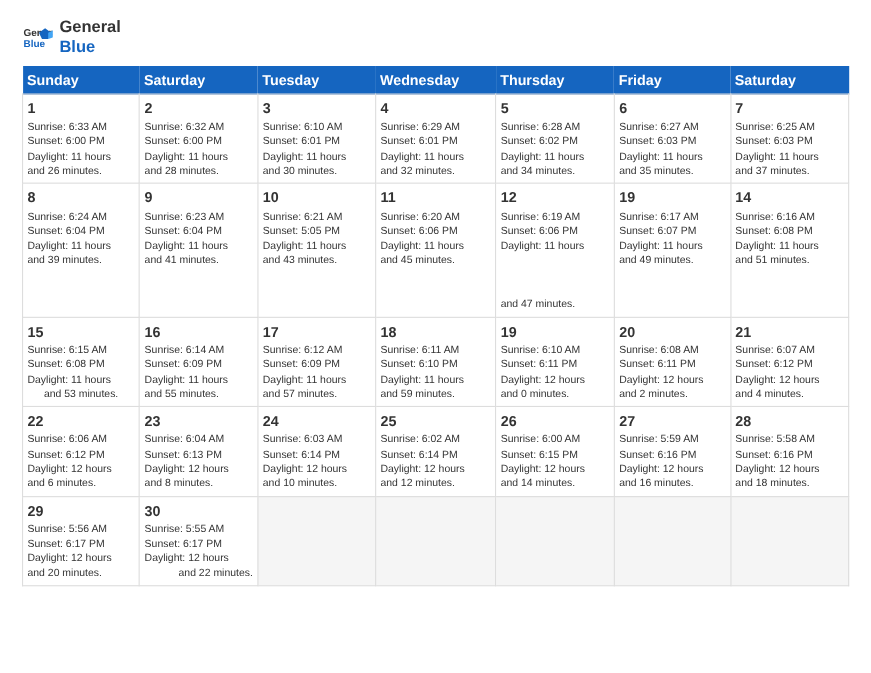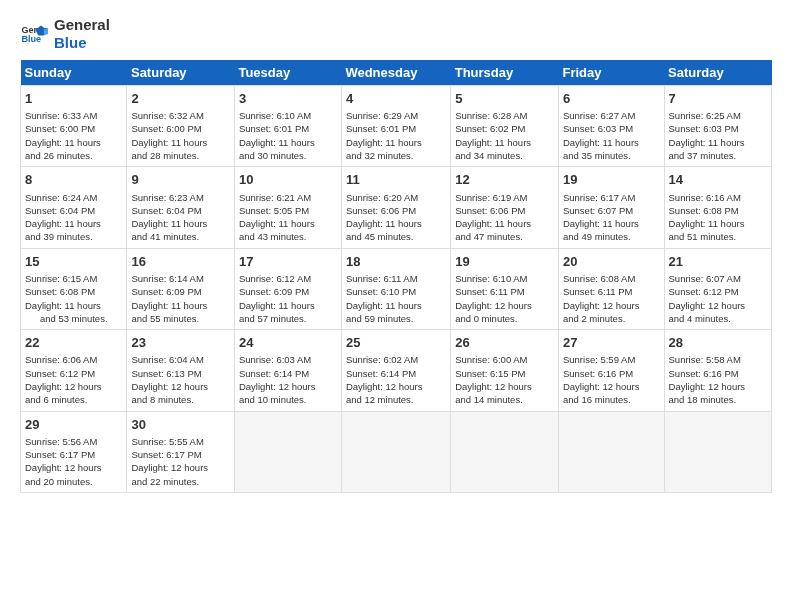--- a/index.html
+++ b/index.html
@@ -187,21 +187,21 @@
             <span style="display: block;">Sunrise: 6:20 AM</span>
             <span style="display: block;">Sunset: 6:06 PM</span>
             <span style="display: block;">Daylight: 11 hours</span>
             <span style="display: block;">and 45 minutes.</span>
           </td>
           <td>
             <span class="day-num">12</span>
             <span style="display: block;">Sunrise: 6:19 AM</span>
             <span style="display: block;">Sunset: 6:06 PM</span>
             <span style="display: block;">Daylight: 11 hours</span>
-            <span style="display: block;">and 47 minutes.</span>
+            <span style="display: block; margin-top: 40px;">and 47 minutes.</span>
           </td>
           <td>
             <span class="day-num">19</span>
             <span style="display: block;">Sunrise: 6:17 AM</span>
             <span style="display: block;">Sunset: 6:07 PM</span>
             <span style="display: block;">Daylight: 11 hours</span>
             <span style="display: block;">and 49 minutes.</span>
           </td>
           <td>
             <span class="day-num">14</span>
@@ -319,21 +319,21 @@
             <span style="display: block;">Sunrise: 5:56 AM</span>
             <span style="display: block;">Sunset: 6:17 PM</span>
             <span style="display: block;">Daylight: 12 hours</span>
             <span style="display: block;">and 20 minutes.</span>
           </td>
           <td>
             <span class="day-num">30</span>
             <span style="display: block;">Sunrise: 5:55 AM</span>
             <span style="display: block;">Sunset: 6:17 PM</span>
             <span style="display: block;">Daylight: 12 hours</span>
-            <span style="display: block;">and 22 minutes.</span>
+            <span style="display: block; text-align: right;">and 22 minutes.</span>
           </td>
           <td class="empty"></td>
           <td class="empty"></td>
           <td class="empty"></td>
           <td class="empty"></td>
           <td class="empty"></td>
         </tr>
       </tbody>
   </table>
 </div>

